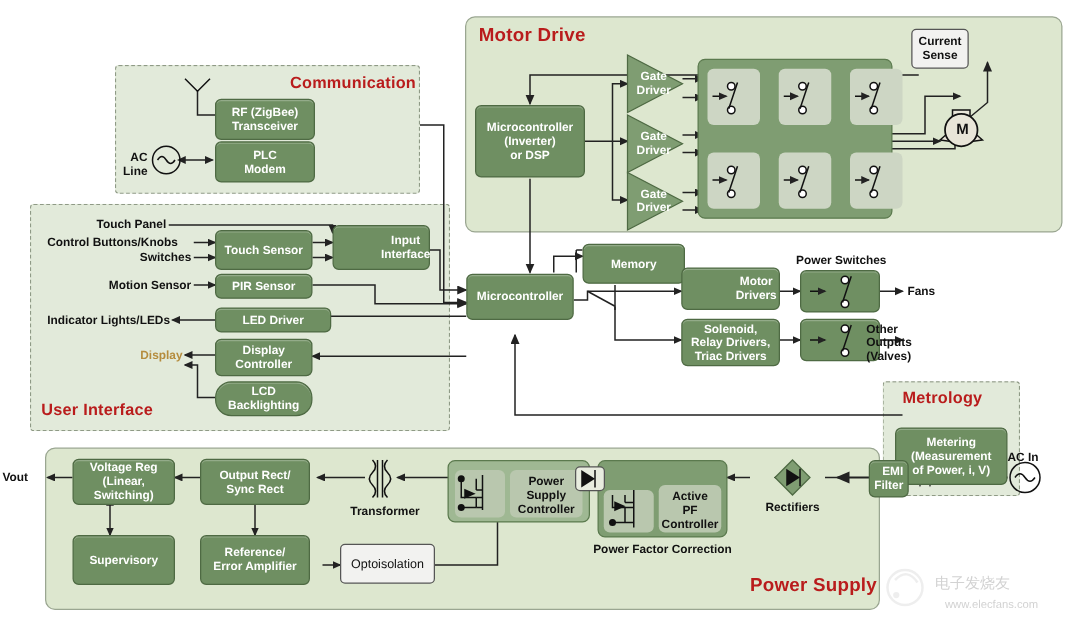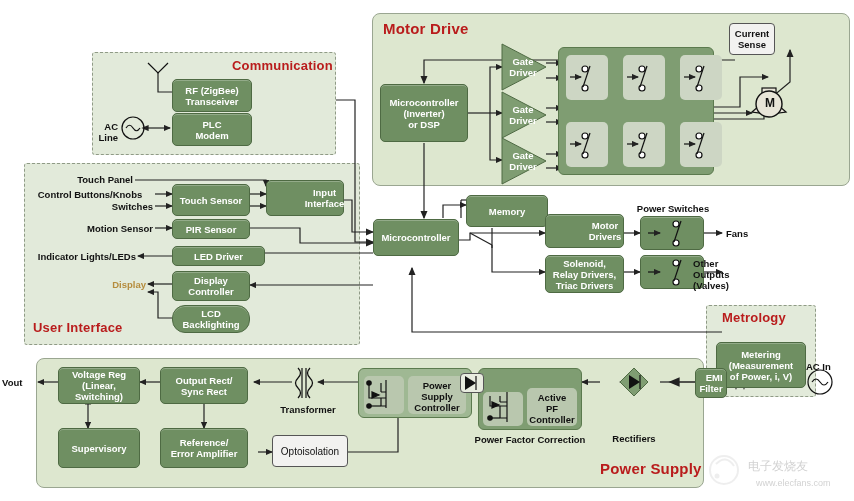--- a/index.html
+++ b/index.html
@@ -461,21 +461,21 @@
   <div class="gbox" style="left:695px;top:368px;width:32px;height:30px;text-align:right;">
     <span>
       <span>EMI</span><br>
       <span>Filter</span>
     </span>
   </div>
 
   <div class="lbl" style="left:2px;top:377px;">Vout</div>
   <div class="lbl c" style="left:272px;top:404px;width:72px;">Transformer</div>
   <div class="lbl c" style="left:462px;top:434px;width:136px;">Power Factor Correction</div>
-  <div class="lbl c" style="left:604px;top:401px;width:60px;margin-top:32px;">Rectifiers</div>
+  <div class="lbl c" style="left:604px;top:401px;width:60px;">Rectifiers</div>
 
   <div class="wm" style="left:748px;top:458px;font-size:12px;color:#d2d2d2;">电子发烧友</div>
   <div class="wm" style="left:756px;top:478px;color:#d2d2d2;">www.elecfans.com</div>
   <svg class="wires" viewBox="0 0 854 501" style="opacity:.35;">
     <circle cx="724" cy="470" r="14" fill="none" stroke="#d0d0d0" stroke-width="2"></circle>
     <path d="M716,464 q10,-10 18,2" fill="none" stroke="#d0d0d0" stroke-width="2"></path>
     <circle cx="717" cy="476" r="2.5" fill="#d0d0d0"></circle>
   </svg>
 
 </div>

